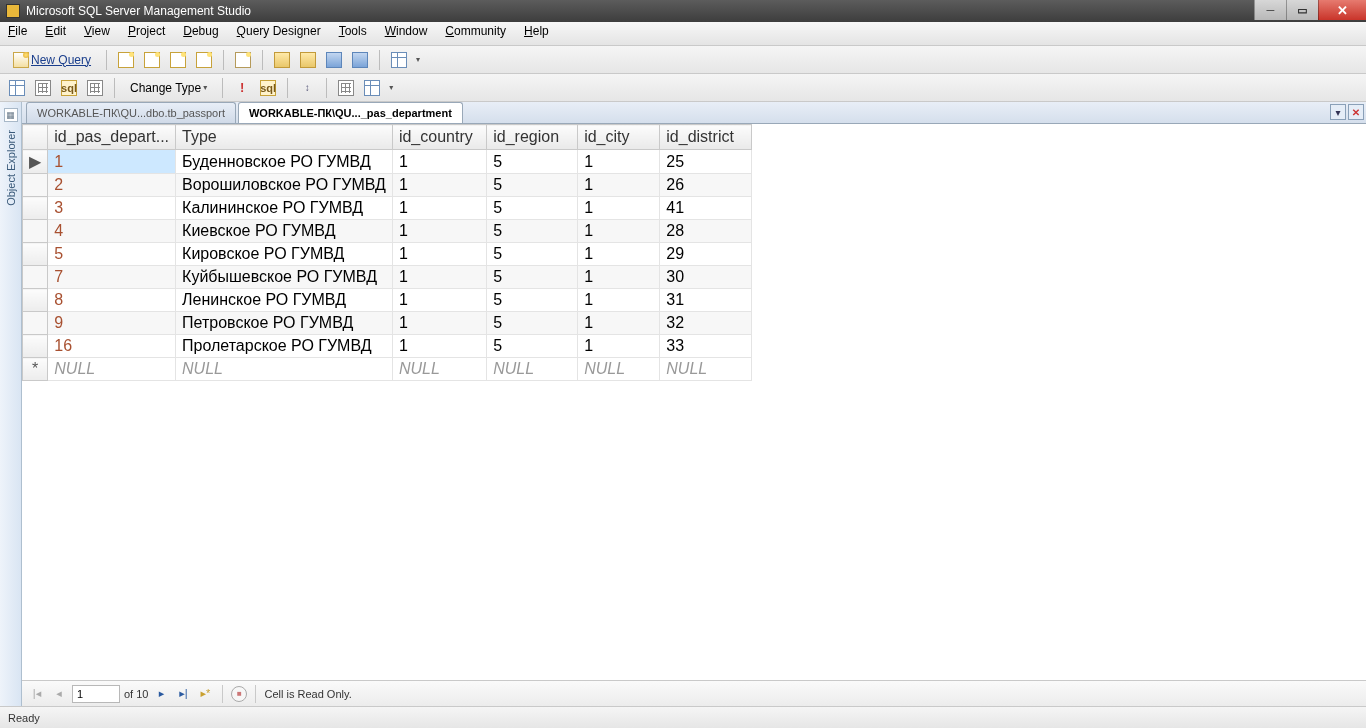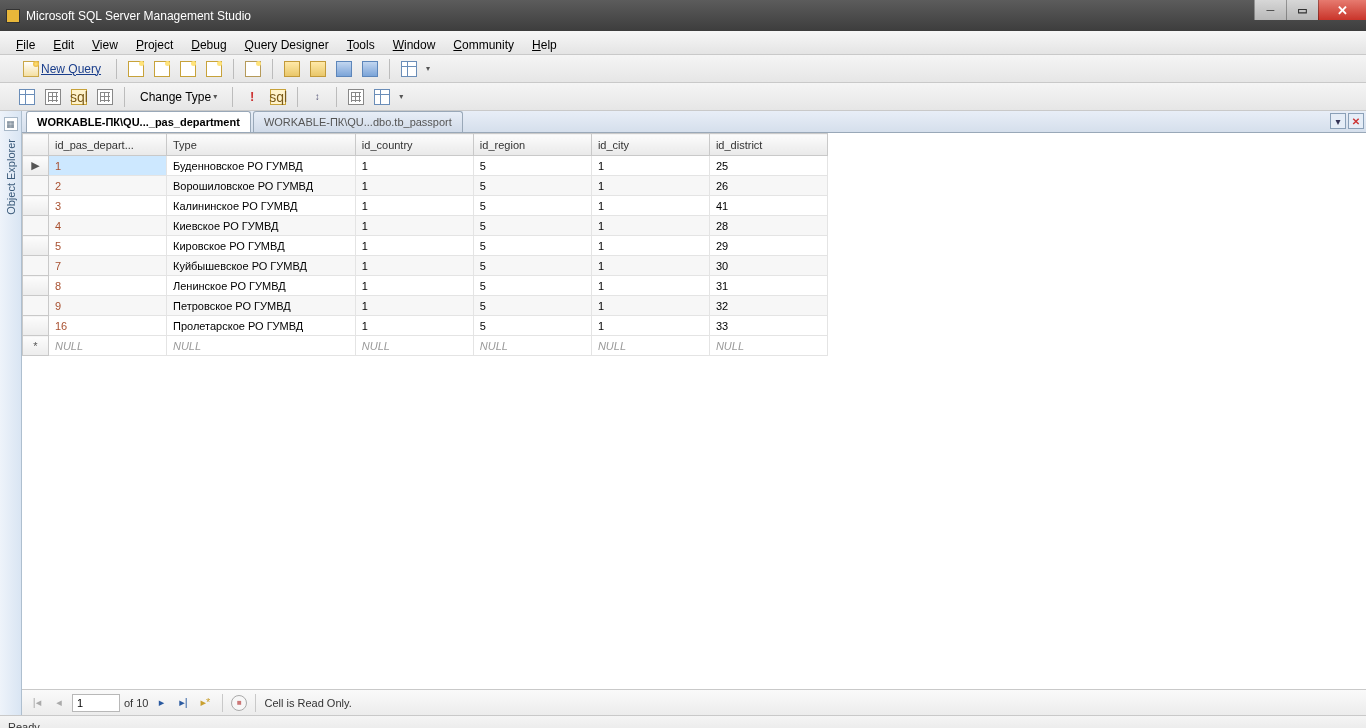--- a/index.html
+++ b/index.html
@@ -1,47 +1,47 @@
 <!DOCTYPE html>
 <html><head>
 <meta charset="utf-8">
 <style>
   html,body{margin:0;padding:0;height:100%;font-family:"Segoe UI",Tahoma,sans-serif;font-size:12px;color:#000;background:#fff;overflow:hidden}
   *{box-sizing:border-box}
 
   
-  .titlebar{height:31px;background:linear-gradient(#5c5c5c,#3d3d3d);display:flex;align-items:center;color:#fff;padding-left:6px;position:relative}
+  .titlebar{height:22px;background:linear-gradient(#5c5c5c,#3d3d3d);display:flex;align-items:center;color:#fff;padding-left:6px;position:relative}
   .titlebar .ticon{width:14px;height:14px;background:#e8b73a;margin-right:6px;border:1px solid #333}
   .winbtns{position:absolute;right:0;top:0;display:flex;height:20px}
   .winbtn{width:32px;height:20px;display:flex;align-items:center;justify-content:center;border-left:1px solid rgba(0,0,0,.3);background:linear-gradient(#d7d7d7,#b8b8b8);font-size:11px;font-weight:bold;color:#333}
   .winbtn.max{width:32px}
   .winbtn.close{width:48px;background:linear-gradient(#e67a6f,#c9342a);color:#fff;font-size:13px}
 
   
-  .menubar{height:24px;background:linear-gradient(#f7f7f7,#e4e4e4);border-bottom:1px solid #c9c9c9;display:flex;align-items:flex-end;padding-left:8px;gap:2px}
+  .menubar{height:24px;background:linear-gradient(#f7f7f7,#e4e4e4);border-bottom:1px solid #c9c9c9;display:flex;align-items:flex-start;gap:2px}
   .menuitem{padding:2px 8px;border-radius:2px;cursor:default}
   .mn-u{text-decoration:underline}
 
   
-  .toolstrip{height:28px;background:linear-gradient(#f5f5f5,#e6e6e6);border-bottom:1px solid #c9c9c9;display:flex;align-items:center;padding-left:16px;gap:4px}
+  .toolstrip{height:28px;background:linear-gradient(#f5f5f5,#e6e6e6);border-bottom:1px solid #c9c9c9;display:flex;align-items:center;padding-left:6px;gap:4px}
   .tsep{width:1px;height:20px;background:#bcbcbc;margin:0 4px}
   .tbtn{width:22px;height:22px;display:flex;align-items:center;justify-content:center;border:1px solid transparent;border-radius:2px}
   .tbtntxt{height:22px;display:flex;align-items:center;padding:0 6px;border:1px solid transparent;border-radius:2px}
   .ico{width:16px;height:16px;display:inline-block}
   .ico-newq{background:linear-gradient(#fff,#f4dfa2);border:1px solid #caa748;position:relative}
   .ico-newq::after{content:"";position:absolute;right:-1px;top:-1px;width:6px;height:6px;background:radial-gradient(#ffe37a,#e3a92a);border-radius:50%}
   .ico-doc{background:#fff;border:1px solid #b59a5a;position:relative}
   .ico-doc::before{content:"";position:absolute;right:-1px;top:-1px;width:5px;height:5px;background:#ffe37a;border-radius:50%}
   .ico-doc.y{border-color:#c7a23a}
   .ico-folder{background:linear-gradient(#ffe9a8,#e9c76a);border:1px solid #c29a3a}
   .ico-save{background:linear-gradient(#c2d6f0,#7ba4d8);border:1px solid #5d86ba}
   .ico-table{background:#fff;border:1px solid #6a8db8;position:relative}
   .ico-table::before{content:"";position:absolute;left:0;right:0;top:4px;height:1px;background:#6a8db8}
   .ico-table::after{content:"";position:absolute;top:0;bottom:0;left:5px;width:1px;background:#6a8db8}
-  .ico-sql{font-size:14px;font-weight:normal;color:#7a5a1a;background:#fff3cc;border:1px solid #c7a23a;display:flex;align-items:center;justify-content:center}
+  .ico-sql{font-size:11px;font-weight:bold;color:#7a5a1a;background:#fff3cc;border:1px solid #c7a23a;display:flex;align-items:center;justify-content:center}
   .ico-grid{background:#fff;border:1px solid #888;position:relative}
   .ico-grid::before{content:"";position:absolute;inset:2px;background:repeating-linear-gradient(#888 0 1px,transparent 1px 4px),repeating-linear-gradient(90deg,#888 0 1px,transparent 1px 4px)}
   .ico-redx{color:#c33;font-size:13px;font-weight:bold;display:flex;align-items:center;justify-content:center}
   .dropcaret{font-size:8px;margin-left:2px;color:#555}
   .nq-link{color:#1a3e8c;text-decoration:underline;margin-left:2px}
 
   
   .body{display:flex;height:calc(100% - 22px - 24px - 28px - 28px - 22px)}
   .oe-tab{width:22px;background:linear-gradient(90deg,#eef3fa,#d9e5f3);border-right:1px solid #aebfcf;display:flex;align-items:flex-start;justify-content:center;padding-top:6px}
   .oe-tab .vtext{writing-mode:vertical-rl;transform:rotate(180deg);font-size:11px;color:#3a5a7a;margin-top:4px}
@@ -51,21 +51,21 @@
   .tabbar{height:22px;background:linear-gradient(#e8eef7,#d5dfec);border-bottom:1px solid #99a8b8;display:flex;align-items:flex-end;padding-left:4px;position:relative}
   .doctab{height:21px;padding:0 10px;display:flex;align-items:center;border:1px solid #99a8b8;border-bottom:none;margin-right:2px;border-radius:3px 3px 0 0;font-size:11px;max-width:230px;white-space:nowrap;overflow:hidden;text-overflow:ellipsis}
   .doctab.active{background:#fff;font-weight:bold}
   .doctab.inactive{background:linear-gradient(#e8eef7,#d0dae8);color:#555}
   .tabctrl{position:absolute;right:2px;top:2px;display:flex;gap:2px}
   .tabctrl .tc{width:16px;height:16px;border:1px solid #8aa0b8;background:#e5edf7;display:flex;align-items:center;justify-content:center;font-size:10px;color:#335}
   .tabctrl .tc.close{background:#e5edf7;color:#c33;font-weight:bold}
 
   
   .gridwrap{flex:1;overflow:auto;background:#fff}
-  table.grid{border-collapse:collapse;font-size:11px;width:806px}
+  table.grid{border-collapse:collapse;font-size:16px;width:730px}
   .grid th{background:linear-gradient(#fcfcfc,#e9e9e9);border:1px solid #c9c9c9;text-align:left;padding:3px 6px;font-weight:normal;color:#333;height:22px;white-space:nowrap}
   .grid td{border:1px solid #e4e4e4;padding:2px 6px;height:20px;white-space:nowrap}
   .grid .rowhdr{width:22px;background:linear-gradient(#fcfcfc,#ececec);border:1px solid #c9c9c9;text-align:center;color:#555}
   .grid tr.alt td{background:#f7f7f7}
   .grid td.idcol{color:#a85030}
   .grid td.nullc{color:#999;font-style:italic}
   .grid td.sel{background:#cde8ff}
   .col-id{width:100px}
   .col-name{width:160px}
   .col-country{width:100px}
@@ -195,25 +195,25 @@
   <div class="oe-tab">
     <div style="display:flex;flex-direction:column;align-items:center">
       <div class="oe-pin">▦</div>
       <div class="vtext">Object Explorer</div>
     </div>
   </div>
 
   <div class="main">
 
     <div class="tabbar">
+      <div class="doctab inactive">
+          <span>WORKABLE-ПК\QU...dbo.tb_passport</span>
+        </div>
       <div class="doctab active">
           <span>WORKABLE-ПК\QU..._pas_department</span>
-        </div>
-      <div class="doctab inactive">
-          <span>WORKABLE-ПК\QU...dbo.tb_passport</span>
         </div>
       <div class="tabctrl">
         <div class="tc">▾</div>
         <div class="tc close">✕</div>
       </div>
     </div>
 
     <div class="gridwrap">
       <table class="grid">
         <thead>

